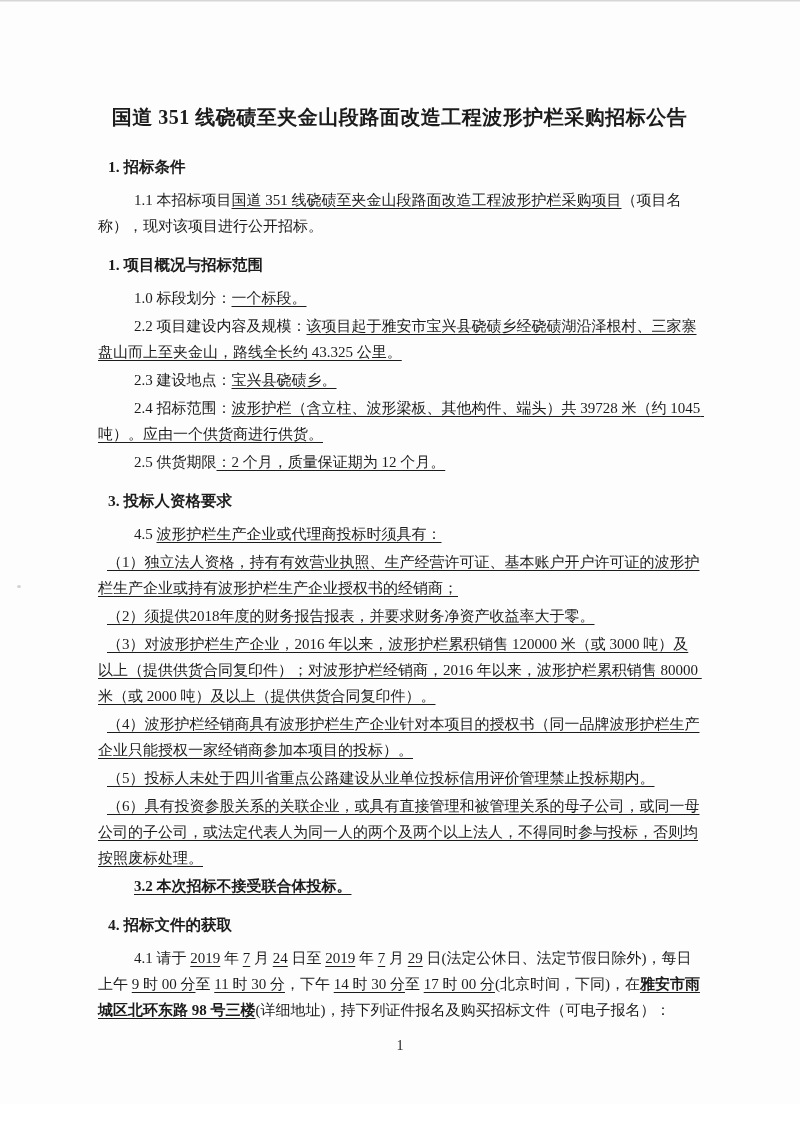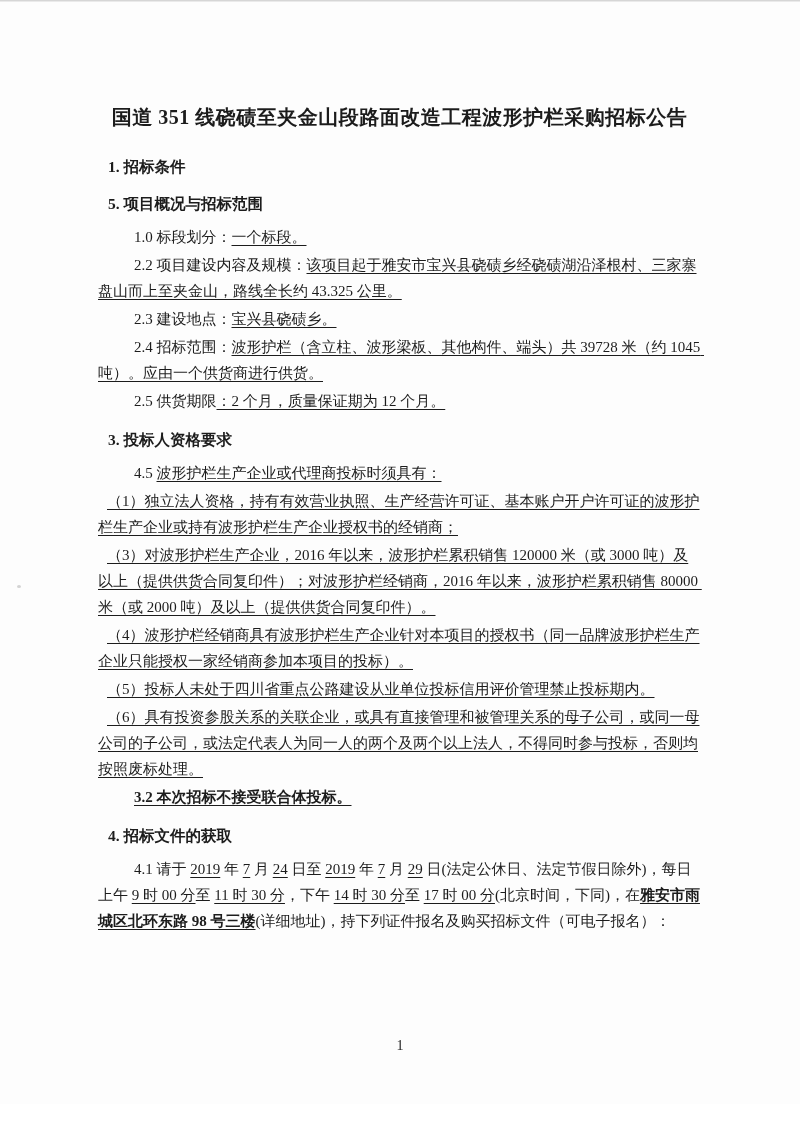--- a/index.html
+++ b/index.html
@@ -48,29 +48,31 @@
 </head>
 <body>
 
 <div class="page" style="background: rgb(253, 253, 253); color: rgb(28, 28, 28);">
   <div class="scan-top-edge"></div>
   <div class="scan-speck"></div>
   <div class="content">
     <h1 class="title">国道 351 线硗碛至夹金山段路面改造工程波形护栏采购招标公告</h1>
     <div id="doc-blocks">
         <h2 class="section"><span>1.  招标条件</span></h2>
-        <h2 class="section"><span>5.  项目概况与招标范围</span></h2>
+        <p class="para ind2"><span>1.1 本招标项目</span><span class="u">国道 351 线硗碛至夹金山段路面改造工程波形护栏采购项目</span><span>（项目名称），现对该项目进行公开招标。</span></p>
+        <h2 class="section"><span>1.  项目概况与招标范围</span></h2>
         <p class="para ind2"><span>1.0 标段划分：</span><span class="u">一个标段。</span></p>
         <p class="para ind2"><span>2.2 项目建设内容及规模：</span><span class="u">该项目起于雅安市宝兴县硗碛乡经硗碛湖沿泽根村、三家寨盘山而上至夹金山，路线全长约 43.325 公里。</span></p>
         <p class="para ind2"><span>2.3 建设地点：</span><span class="u">宝兴县硗碛乡。</span></p>
         <p class="para ind2"><span>2.4 招标范围：</span><span class="u">波形护栏（含立柱、波形梁板、其他构件、端头）共 39728 米（约 1045 吨）。应由一个供货商进行供货。</span></p>
         <p class="para ind2"><span>2.5 供货期限</span><span class="u">：2 个月，质量保证期为 12 个月。</span></p>
         <h2 class="section"><span>3.  投标人资格要求</span></h2>
         <p class="para ind2"><span>4.5 </span><span class="u">波形护栏生产企业或代理商投标时须具有：</span></p>
         <p class="para ind1"><span class="u">（1）独立法人资格，持有有效营业执照、生产经营许可证、基本账户开户许可证的波形护栏生产企业或持有波形护栏生产企业授权书的经销商；</span></p>
+        <p class="para ind1"><span class="u">（2）须提供2018年度的财务报告报表，并要求财务净资产收益率大于零。</span></p>
         <p class="para ind1"><span class="u">（3）对波形护栏生产企业，2016 年以来，波形护栏累积销售 120000 米（或 3000 吨）及以上（提供供货合同复印件）；对波形护栏经销商，2016 年以来，波形护栏累积销售 80000 米（或 2000 吨）及以上（提供供货合同复印件）。</span></p>
         <p class="para ind1"><span class="u">（4）波形护栏经销商具有波形护栏生产企业针对本项目的授权书（同一品牌波形护栏生产企业只能授权一家经销商参加本项目的投标）。</span></p>
         <p class="para ind1"><span class="u">（5）投标人未处于四川省重点公路建设从业单位投标信用评价管理禁止投标期内。</span></p>
         <p class="para ind1"><span class="u">（6）具有投资参股关系的关联企业，或具有直接管理和被管理关系的母子公司，或同一母公司的子公司，或法定代表人为同一人的两个及两个以上法人，不得同时参与投标，否则均按照废标处理。</span></p>
         <p class="para ind2"><span class="u b">3.2 本次招标不接受联合体投标。</span></p>
         <h2 class="section"><span>4.  招标文件的获取</span></h2>
         <p class="para ind2"><span>4.1 请于 </span><span class="u">2019</span><span> 年 </span><span class="u">7</span><span> 月 </span><span class="u">24</span><span> 日至 </span><span class="u">2019</span><span> 年 </span><span class="u">7</span><span> 月 </span><span class="u">29</span><span> 日(法定公休日、法定节假日除外)，每日上午 </span><span class="u">9 时 00 分</span><span>至 </span><span class="u">11 时 30 分</span><span>，下午 </span><span class="u">14 时 30 分</span><span>至 </span><span class="u">17 时 00 分</span><span>(北京时间，下同)，在</span><span class="u b">雅安市雨城区北环东路 98 号三楼</span><span>(详细地址)，持下列证件报名及购买招标文件（可电子报名）：</span></p>
       </div>
   </div>
   <div class="page-number">1</div>

